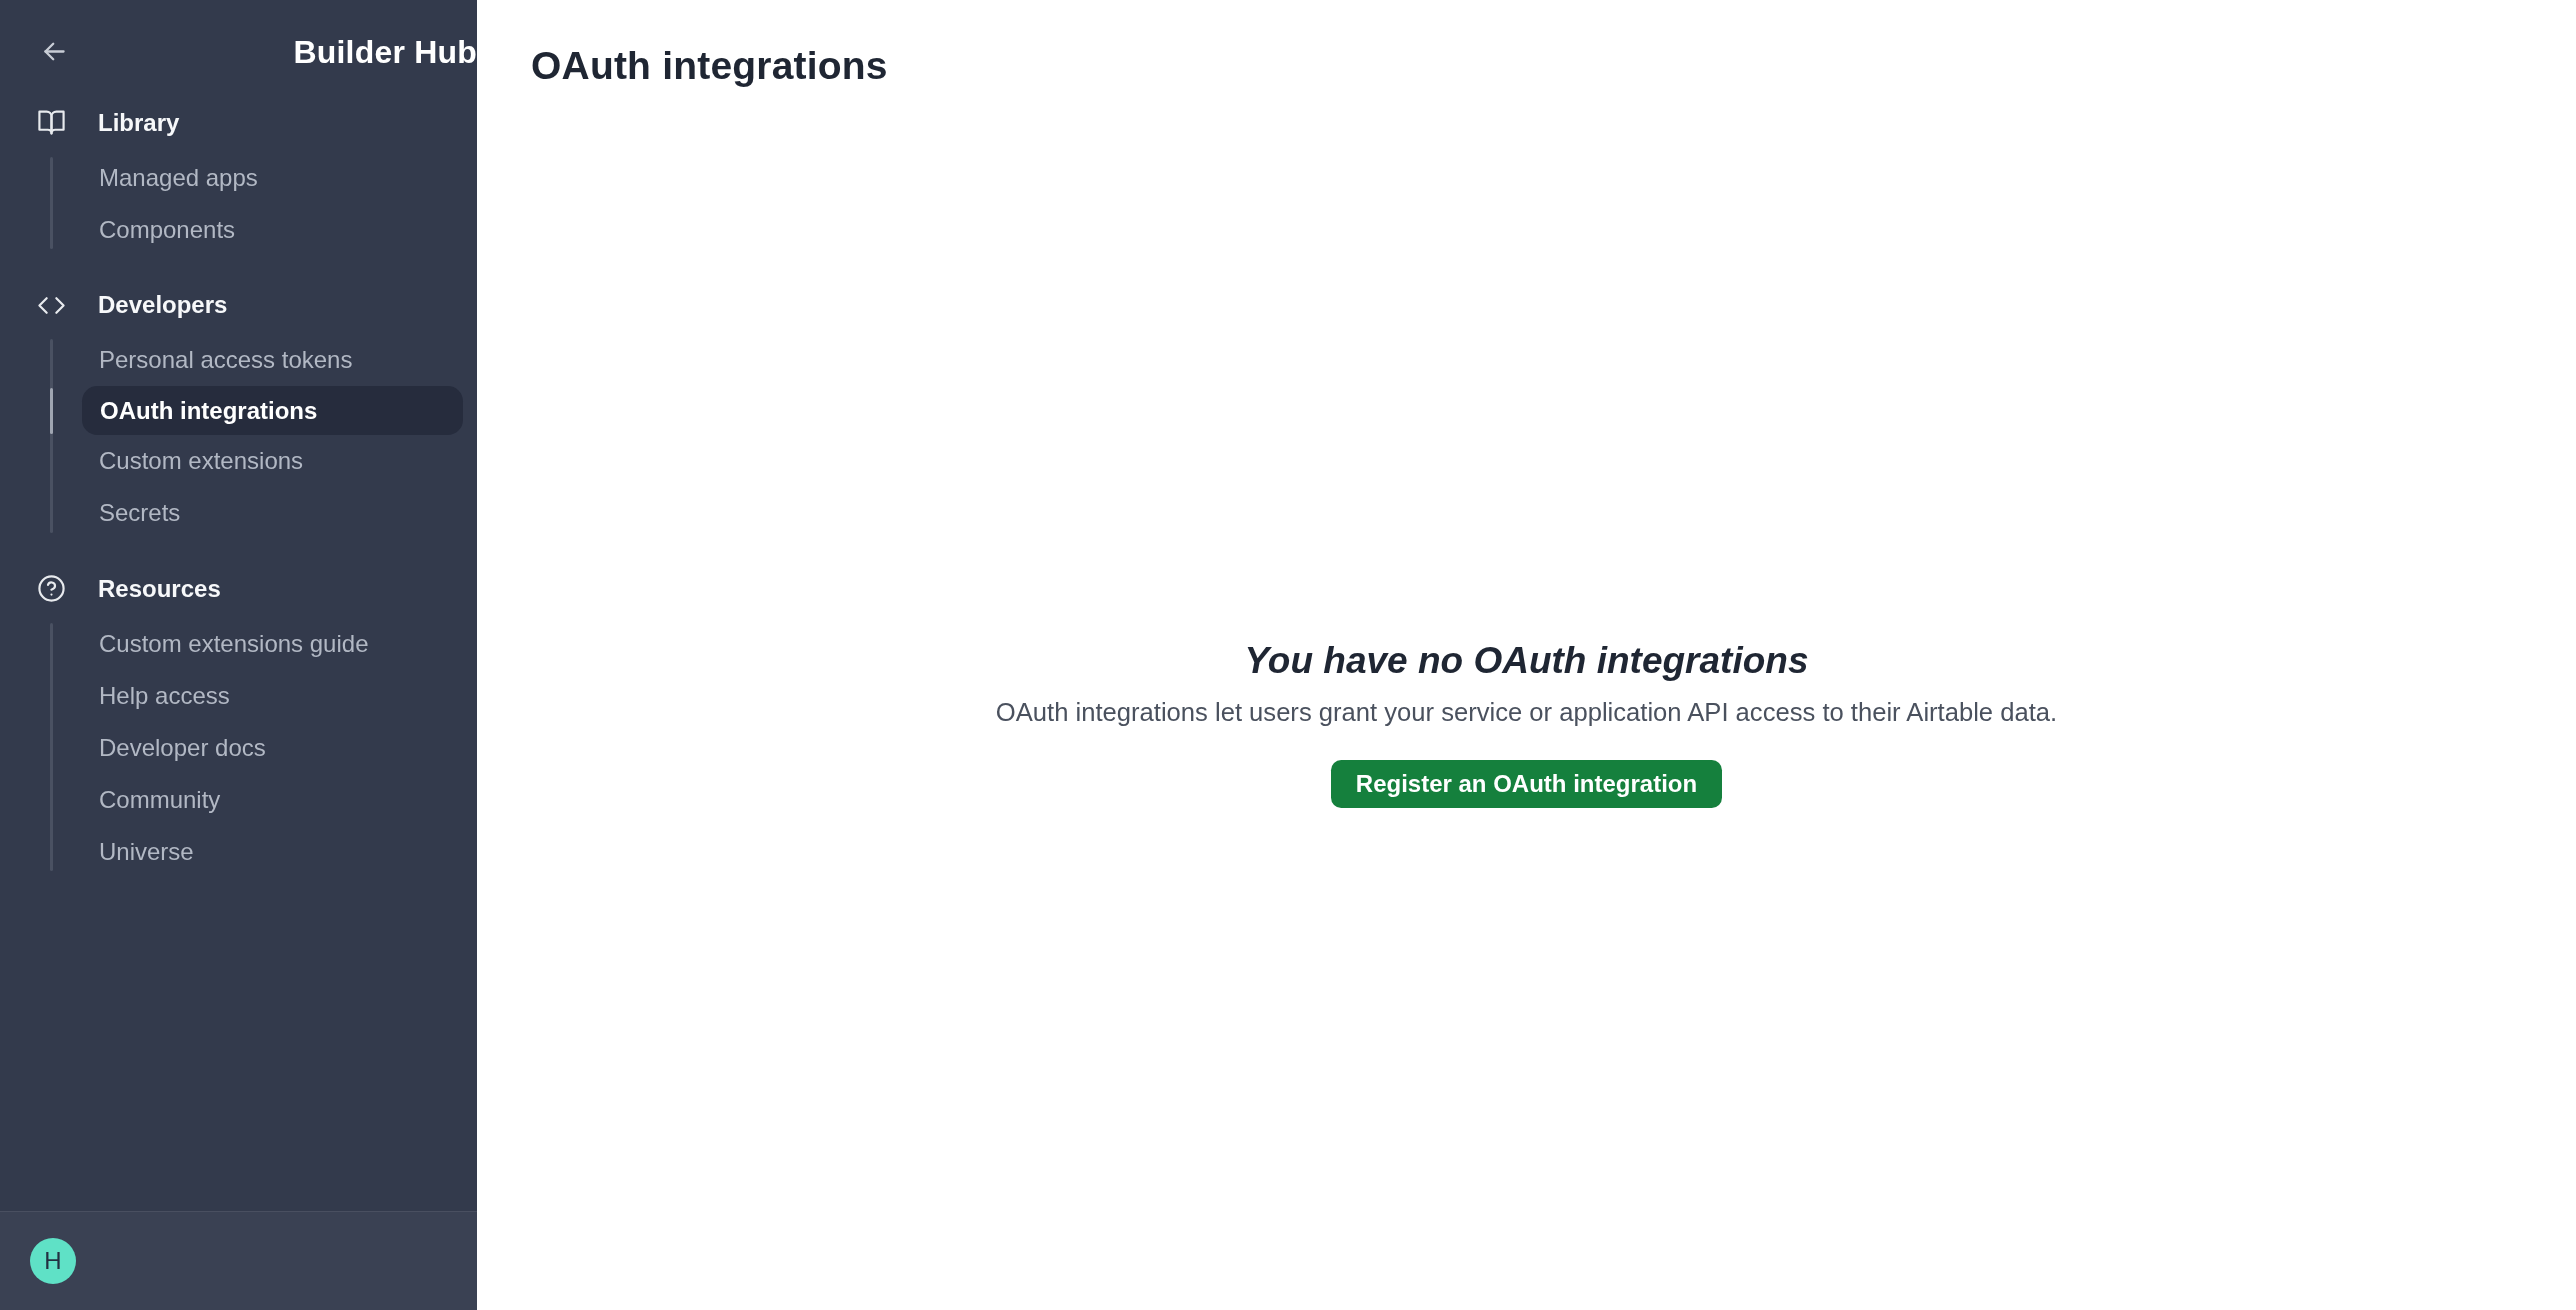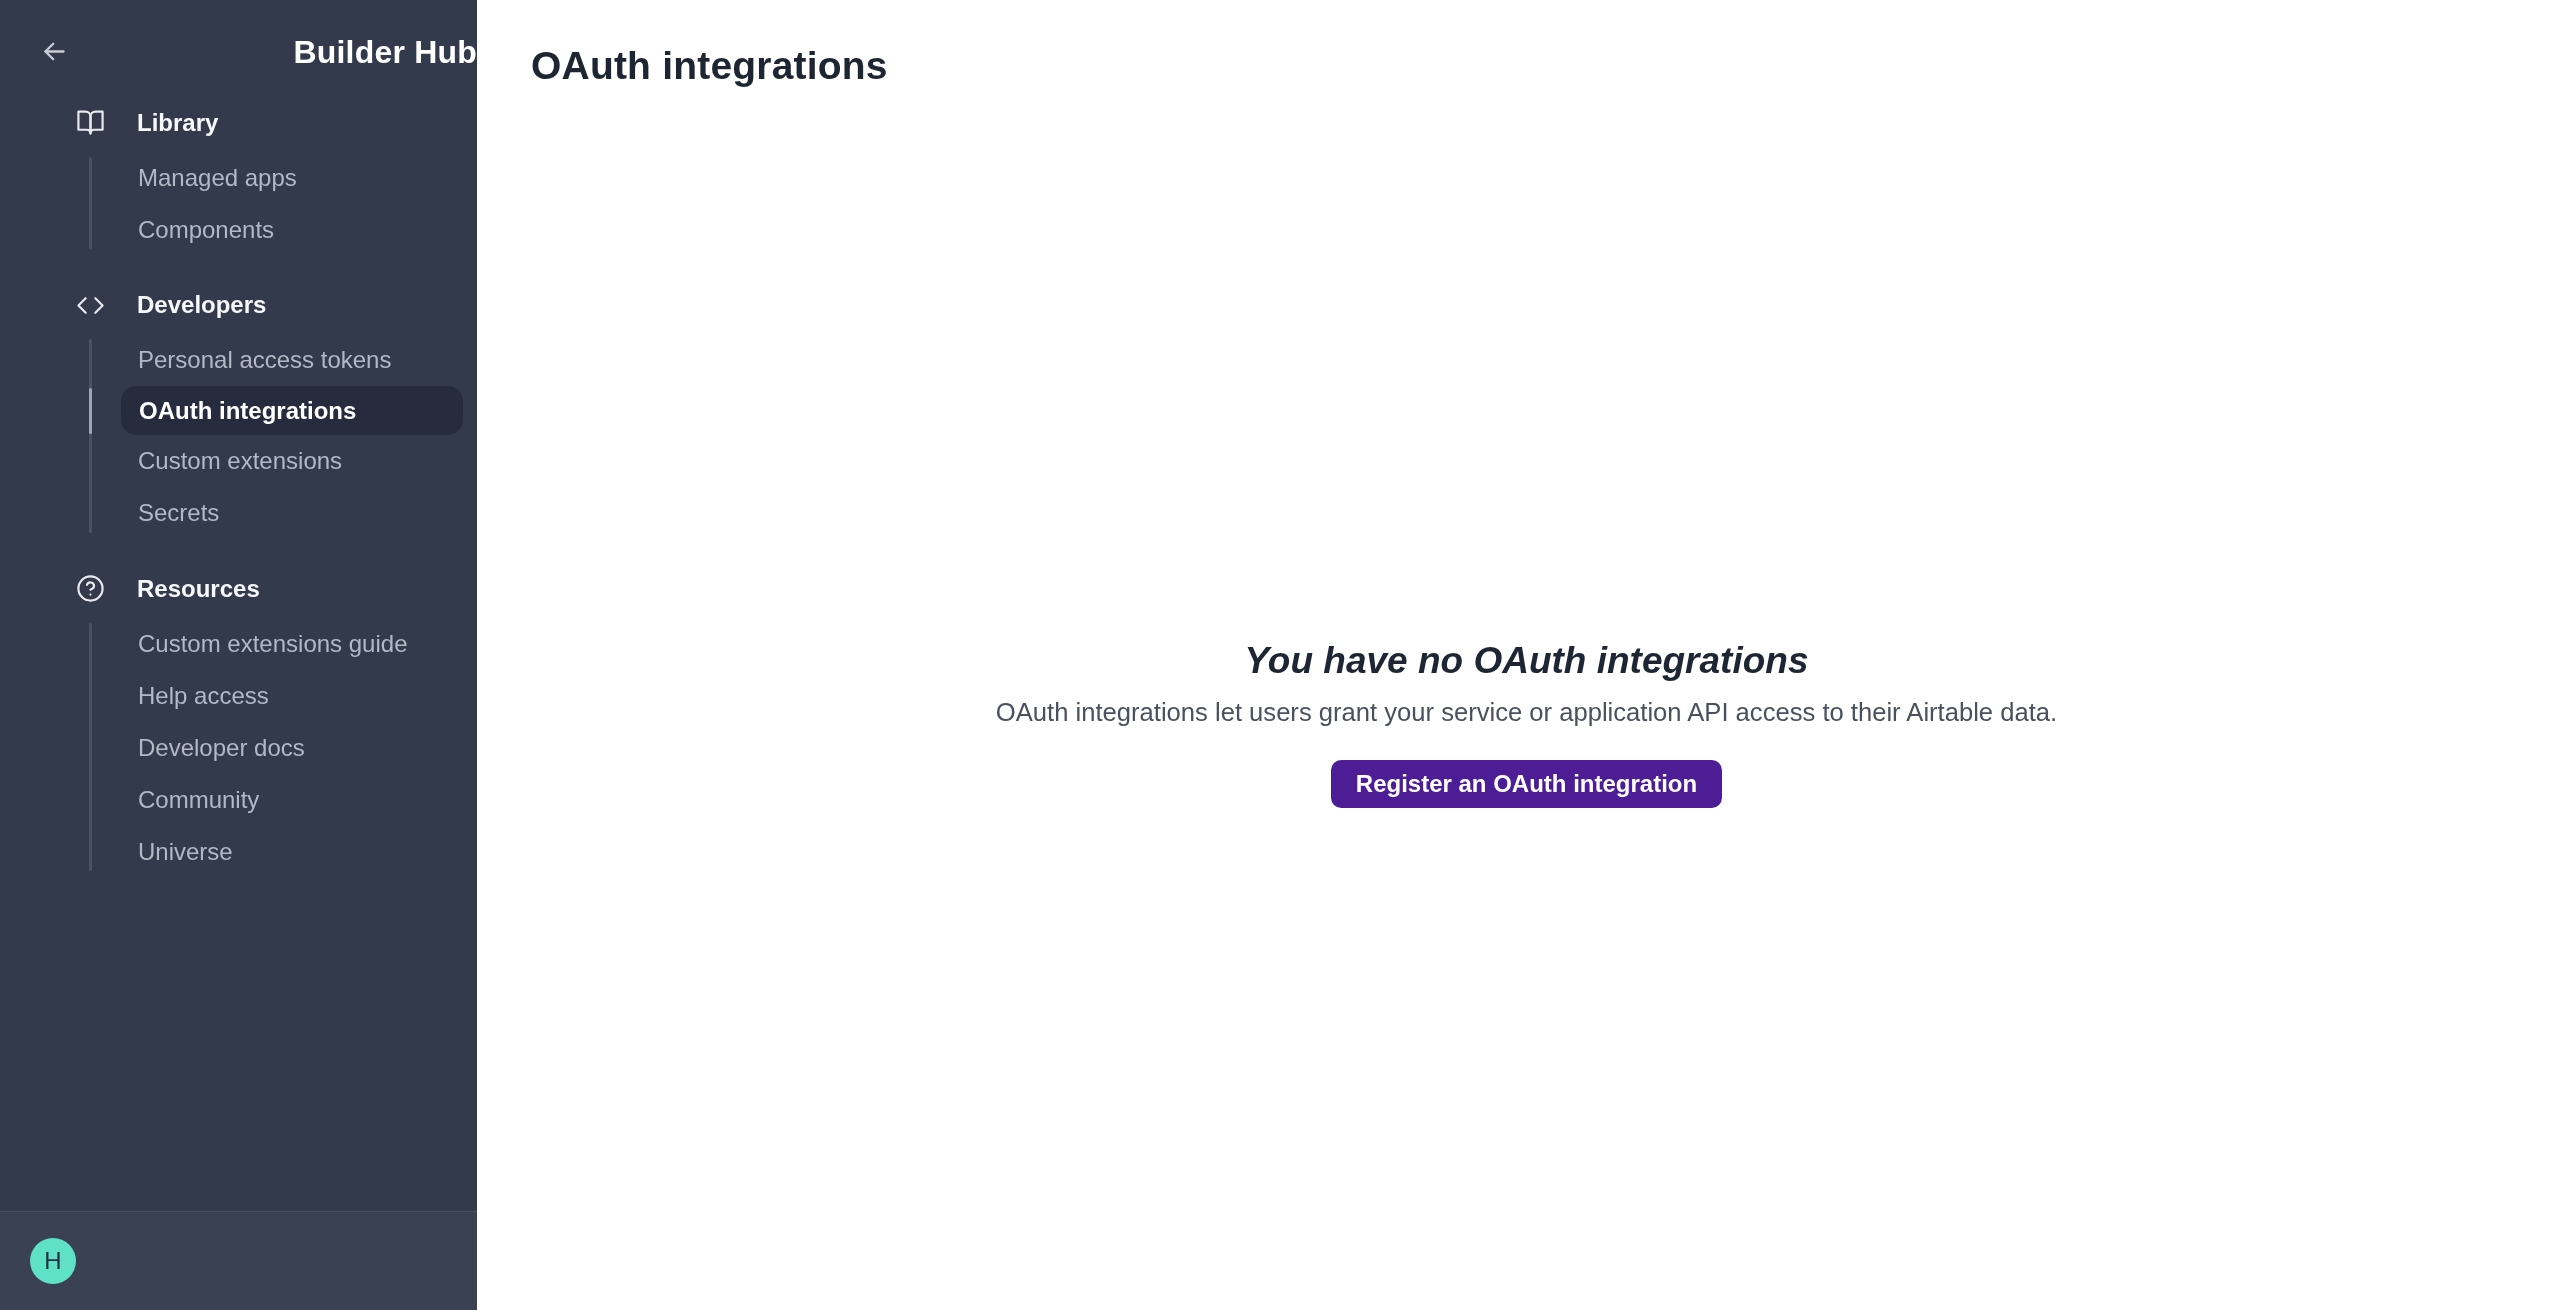--- a/index.html
+++ b/index.html
@@ -30,21 +30,21 @@
     display: flex; align-items: center; justify-content: center;
     color: #c9cdd6; cursor: pointer;
     background: none; border: none;
   }
   .back-btn svg { width: 31px; height: 31px; }
   .hub-title {
     font-size: 32px; font-weight: 600; color: #ffffff;
     letter-spacing: 0.2px;
   }
 
-  .nav { padding-top: 22px; flex: 0 0 auto; margin-left: 39px; }
+  .nav { padding-top: 22px; flex: 0 0 auto; }
   .section { margin-bottom: 22px; }
   .section-header {
     height: 55px;
     display: flex; align-items: center;
     gap: 31px;
     padding-left: 36px;
     cursor: pointer;
   }
   .section-icon {
     width: 31px; height: 31px;
@@ -137,21 +137,21 @@
     margin-top: 10.2px;
     font-size: 25.6px;
     color: #4a515e;
     line-height: 34px;
   }
   .cta-button {
     margin-top: 31px;
     display: inline-flex; align-items: center; justify-content: center;
     height: 48px;
     padding: 0 25px;
-    background: #4c1d95;
+    background: #15803d;
     border: none; border-radius: 10.2px;
     color: #ffffff;
     font-family: "Liberation Sans", sans-serif;
     font-size: 24px; font-weight: 600;
     cursor: pointer;
   }
 </style>
 </head>
 <body>
 

